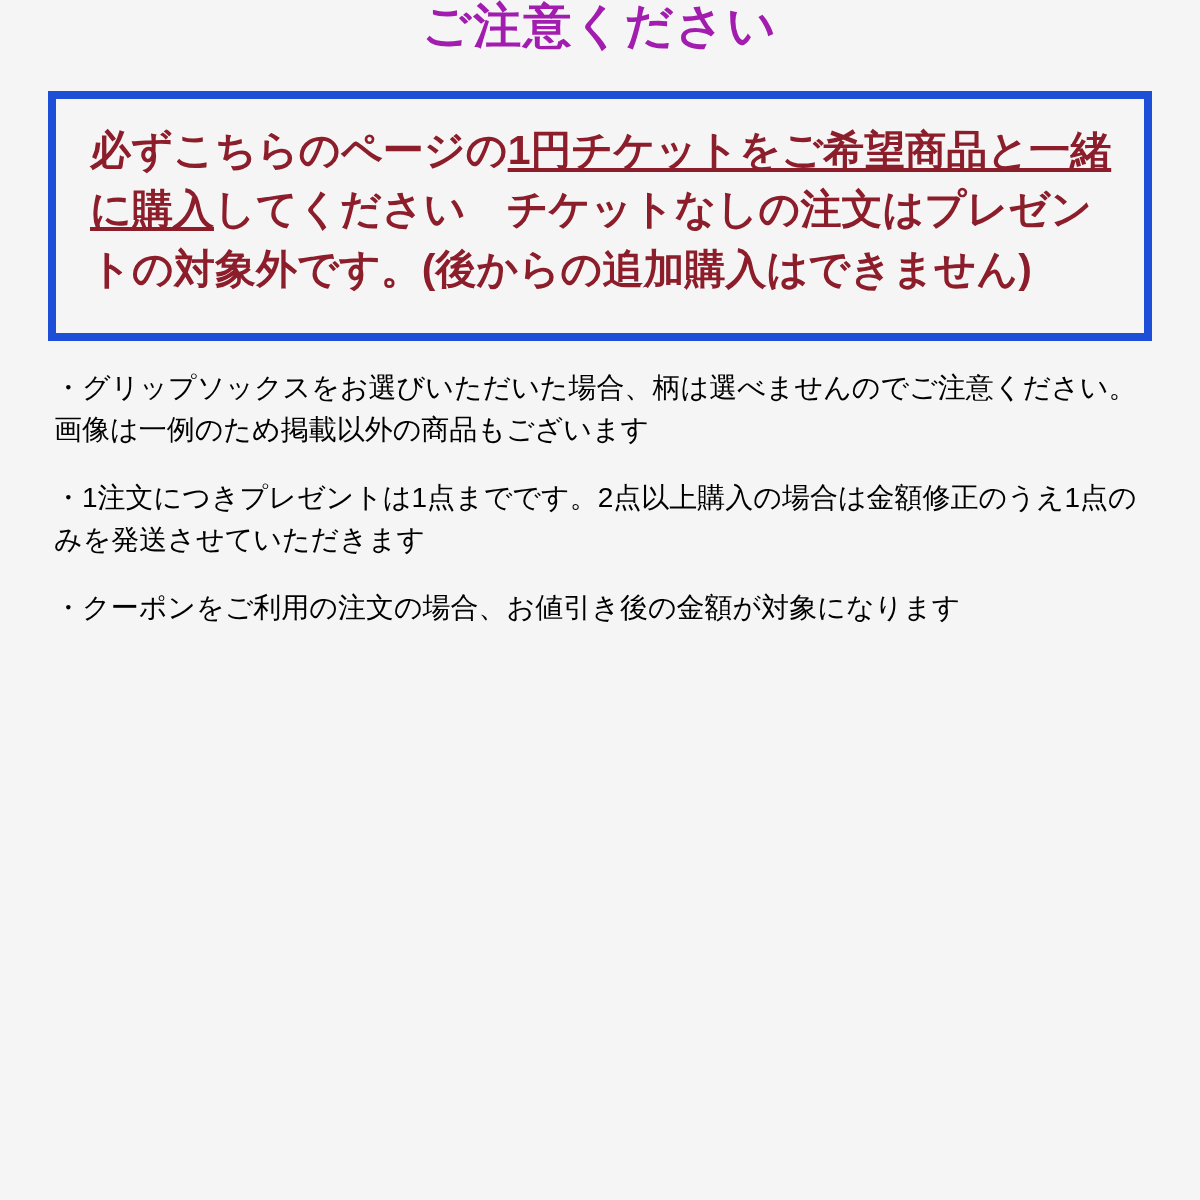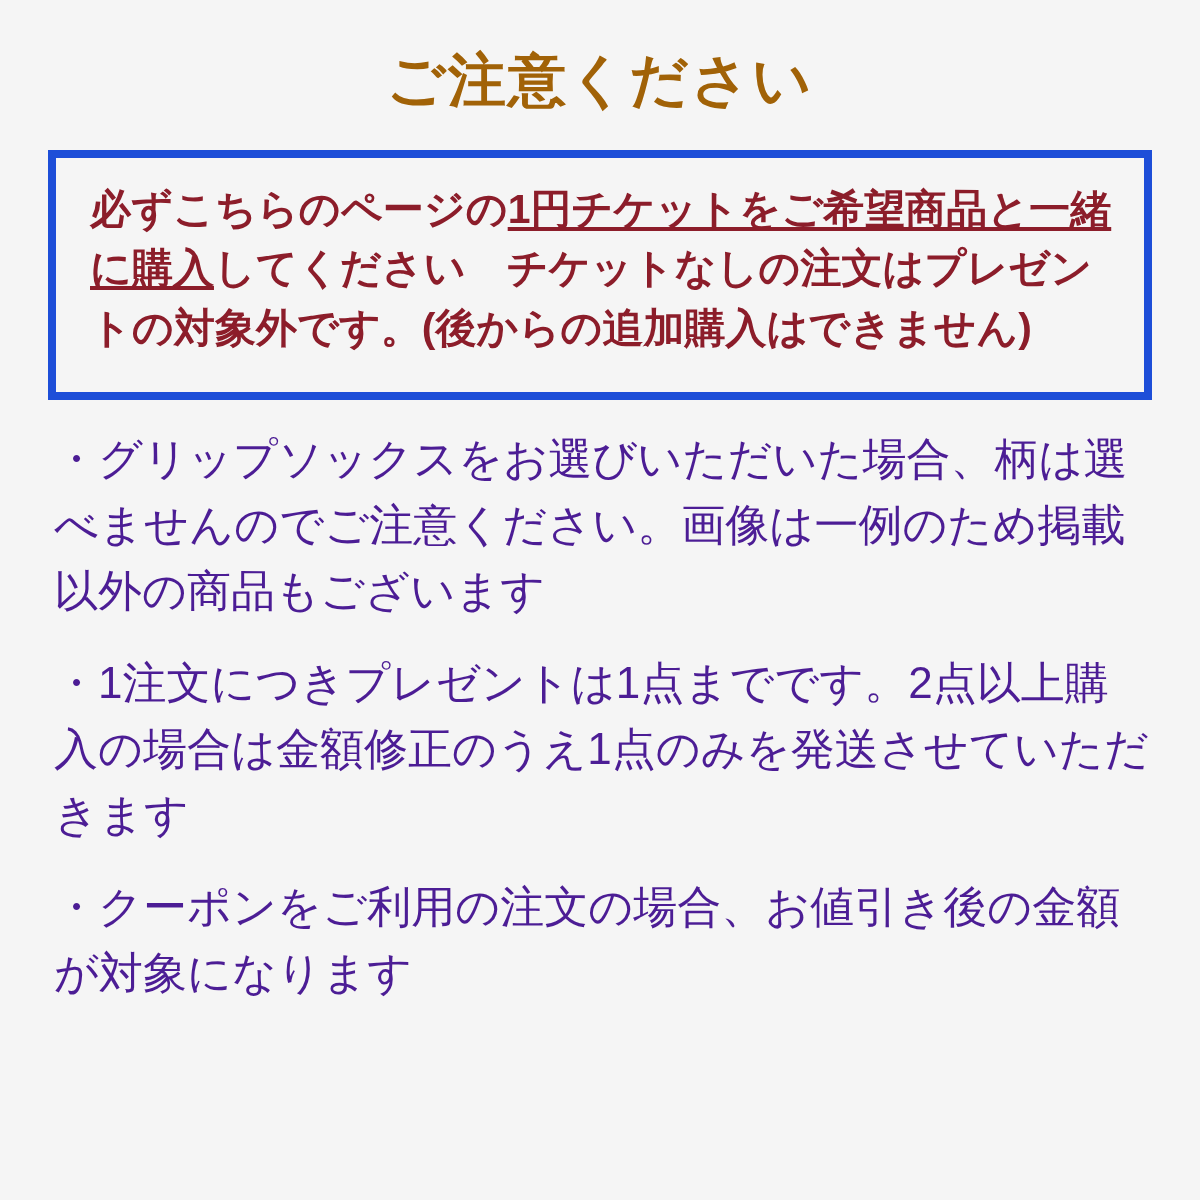--- a/index.html
+++ b/index.html
@@ -16,26 +16,25 @@
   }
   .page {
     position: relative;
     width: 1200px;
     height: 1200px;
     box-sizing: border-box;
     padding: 0 48px;
   }
   .title {
     text-align: center;
-    font-size: 58px;
+    font-size: 48px;
     font-weight: bold;
-    color: #a16207;
+    color: #a21caf;
     letter-spacing: 2px;
     margin: 0;
-    padding-top: 48px;
     line-height: 1.1;
   }
   .notice-box {
     margin-top: 38px;
     border: 8px solid #1d4ed8;
     box-sizing: border-box;
     padding: 22px 28px 26px 34px;
     min-height: 250px;
   }
   .notice-text {
@@ -46,23 +45,23 @@
     margin: 0;
   }
   .notice-text .u {
     text-decoration: underline;
     text-underline-offset: 4px;
   }
   .bullets {
     margin-top: 26px;
   }
   .bullet {
-    font-size: 44px;
+    font-size: 28px;
     line-height: 1.5;
-    color: #4c1d95;
+    color: #000000;
     margin: 16px 0 26px 0;
     padding-left: 6px;
     font-weight: normal;
   }
   .bullet .sub {
     display: block;
   }
 </style>
 </head>
 <body>

